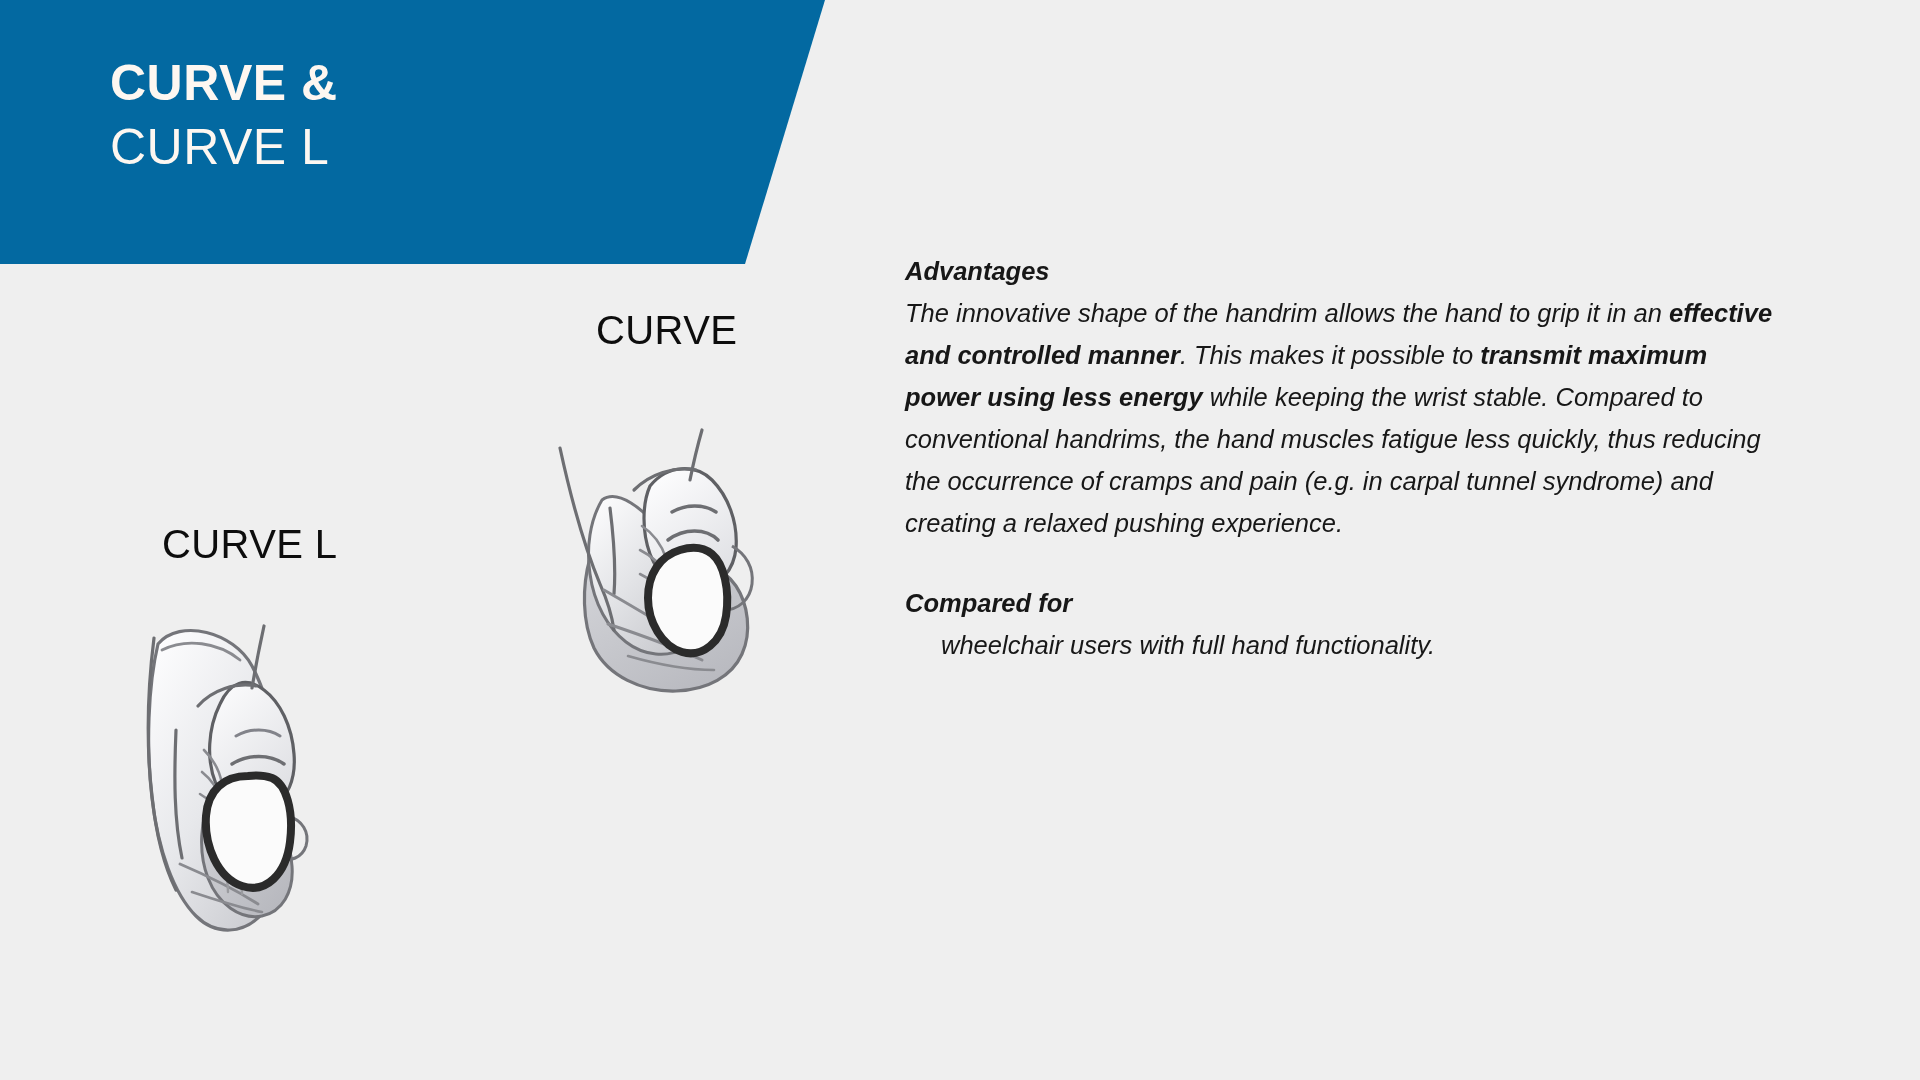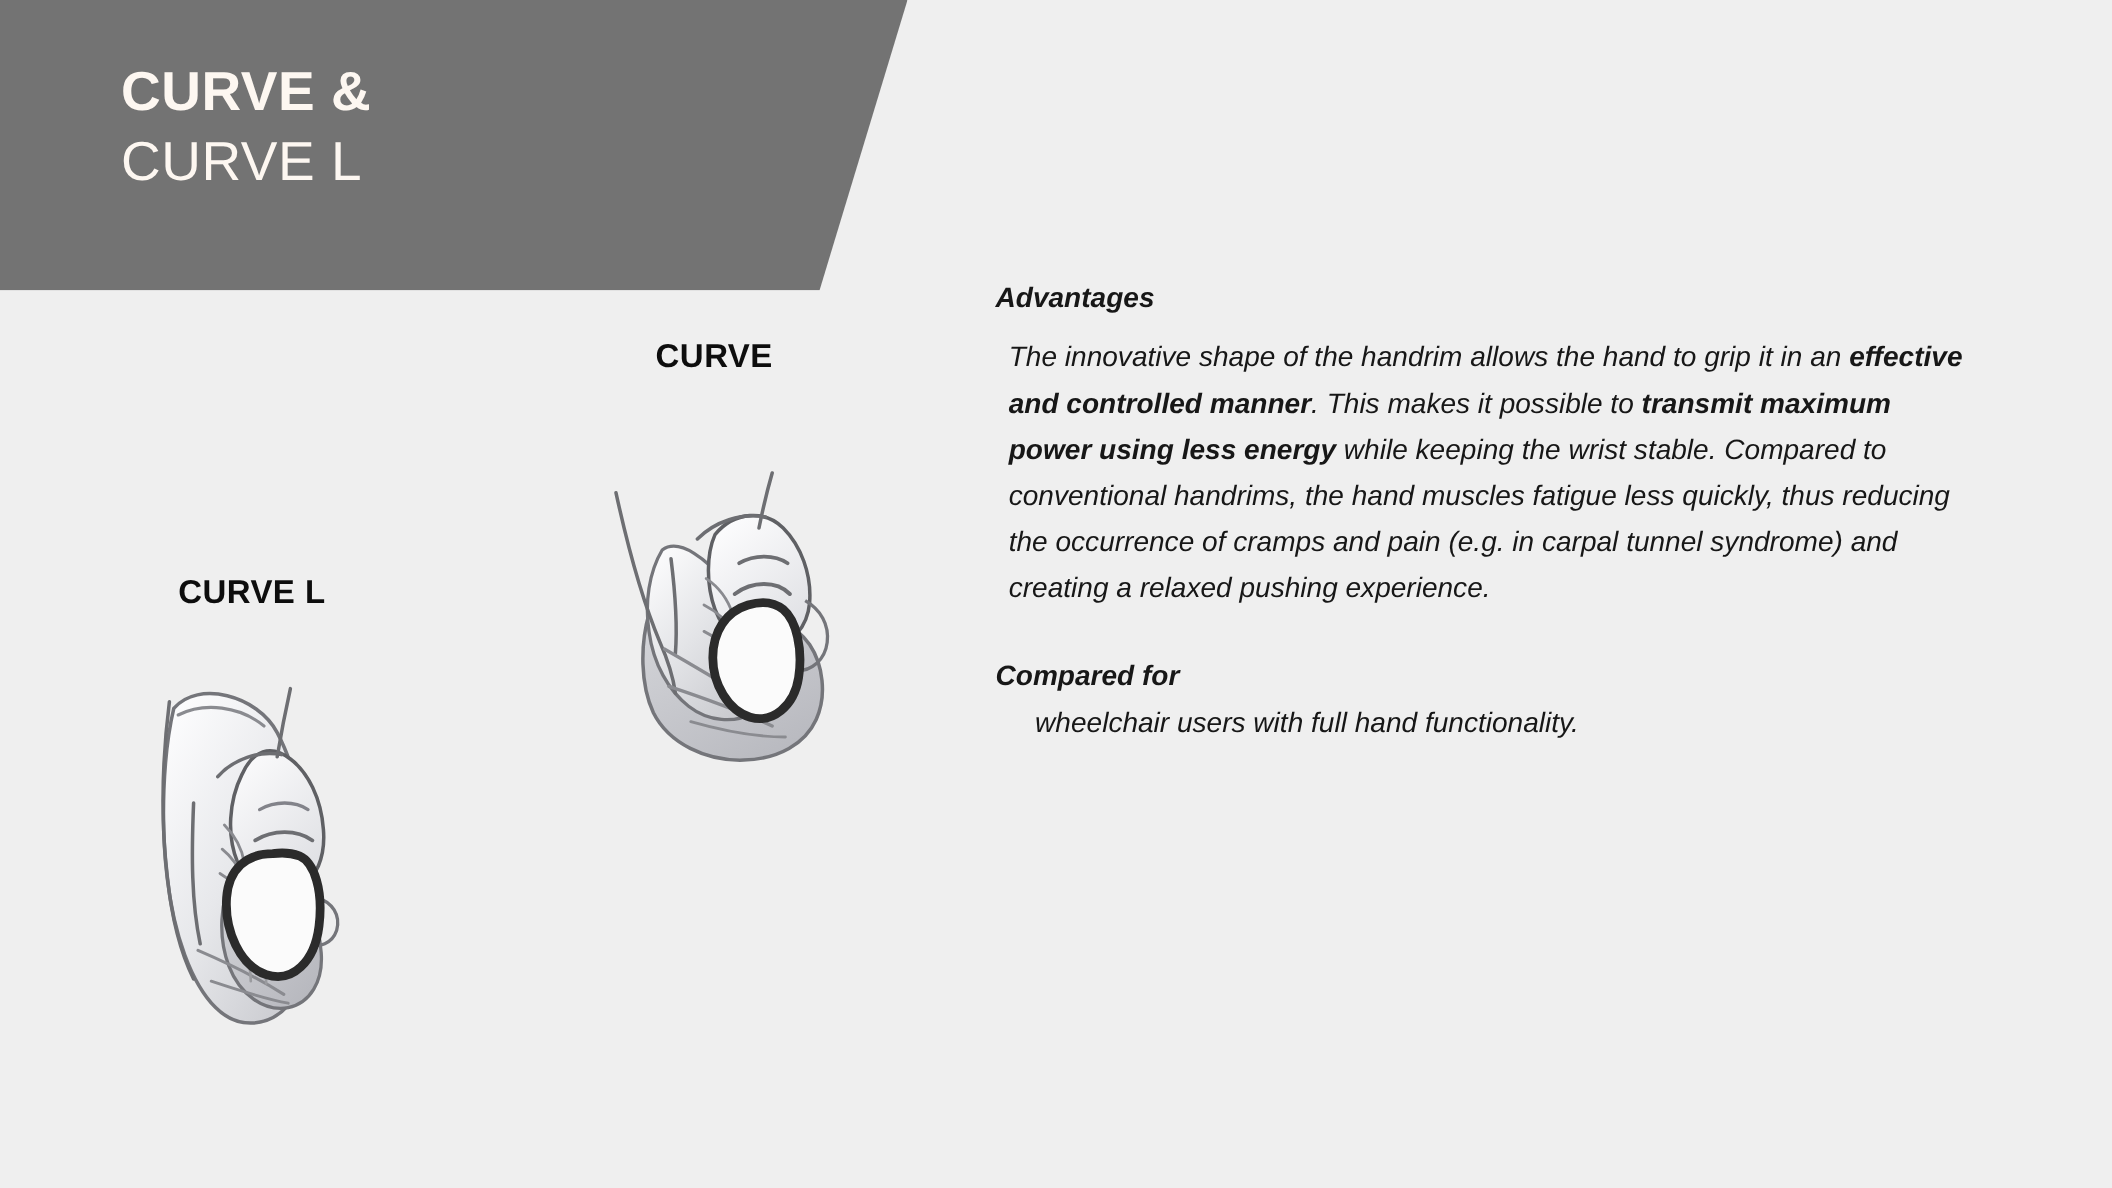--- a/index.html
+++ b/index.html
@@ -20,21 +20,21 @@
     background: #efefef;
   }
 
   
   #banner {
     position: absolute;
     left: 0;
     top: 0;
     width: 840px;
     height: 264px;
-    background: #737373;
+    background: #0369a1;
     -webkit-clip-path: polygon(0 0, 825px 0, 745px 264px, 0 264px);
     clip-path: polygon(0 0, 825px 0, 745px 264px, 0 264px);
   }
   #banner-title-wrap {
     position: absolute;
     left: 110px;
     top: 58px;
     line-height: 1.0;
   }
   .title-line1 {
@@ -49,22 +49,22 @@
     font-weight: 400;
     color: #fdf7f1;
     letter-spacing: 0.5px;
     display: block;
     margin-top: 14px;
   }
 
   
   .product-label {
     position: absolute;
-    font-size: 30px;
-    font-weight: bold;
+    font-size: 40px;
+    font-weight: normal;
     color: #0d0d0d;
     letter-spacing: 0.4px;
     white-space: nowrap;
   }
   #label-curve { left: 596px; top: 308px; }
   #label-curve-l { left: 162px; top: 522px; }
 
   
   .hand-fig {
     position: absolute;
@@ -81,21 +81,21 @@
     color: #171717;
     font-size: 25.5px;
     line-height: 42px;
     font-style: italic;
   }
   .heading {
     font-weight: bold;
     font-size: 25.5px;
   }
   #para-advantages {
-    margin: 12px;
+    margin: 0;
     max-width: 880px;
   }
   #para-advantages b { font-weight: bold; }
   #bullets {
     margin: 34px 0 0 0;
     padding-left: 46px;
     list-style: none;
   }
   #bullets li {
     position: relative;

